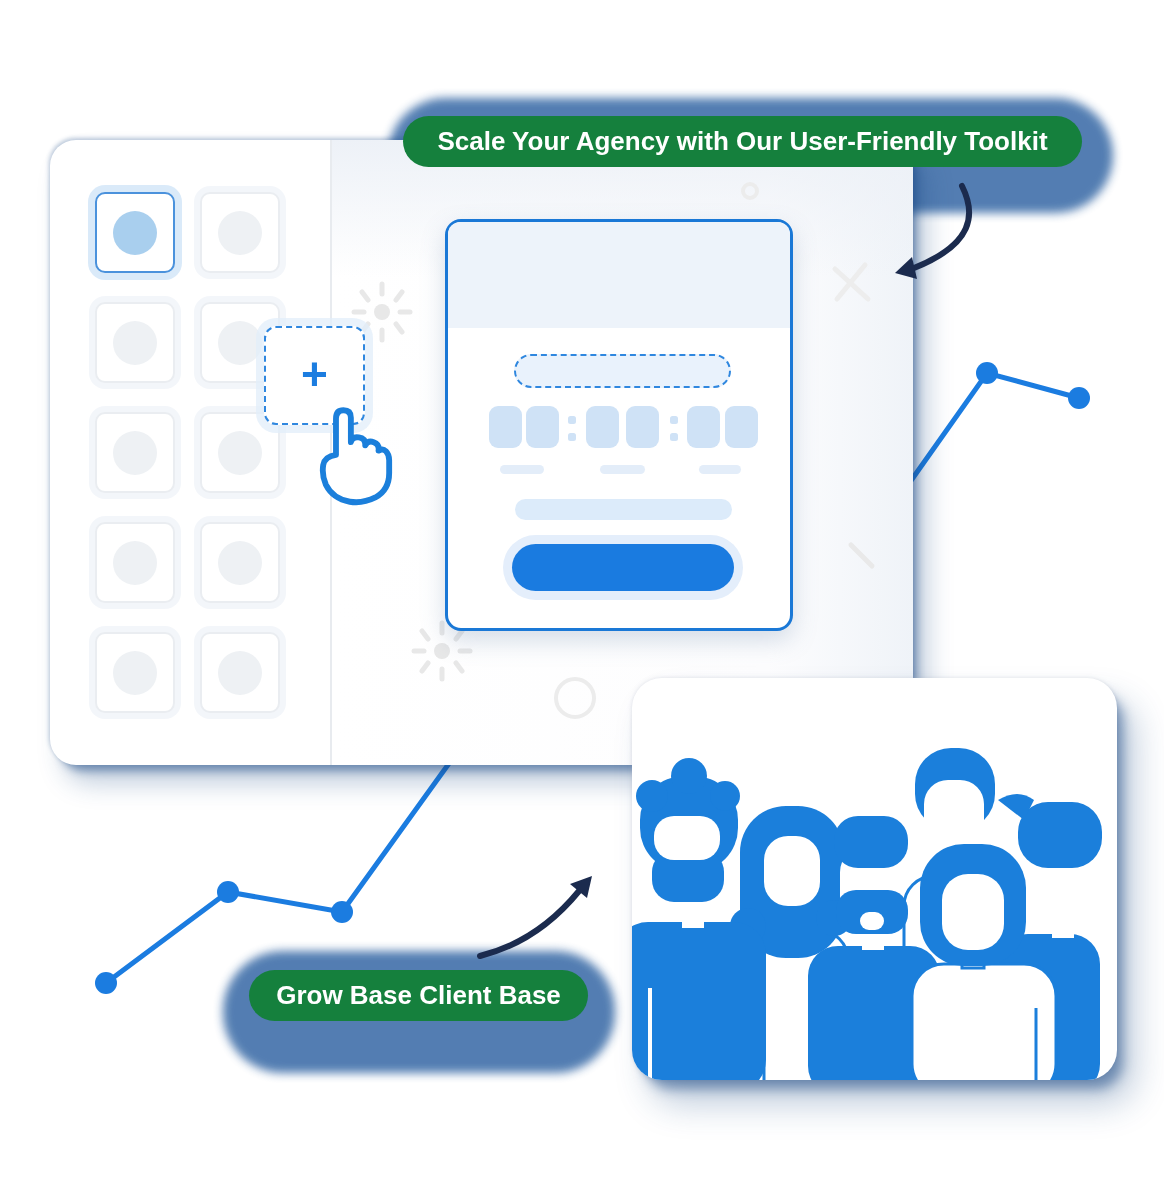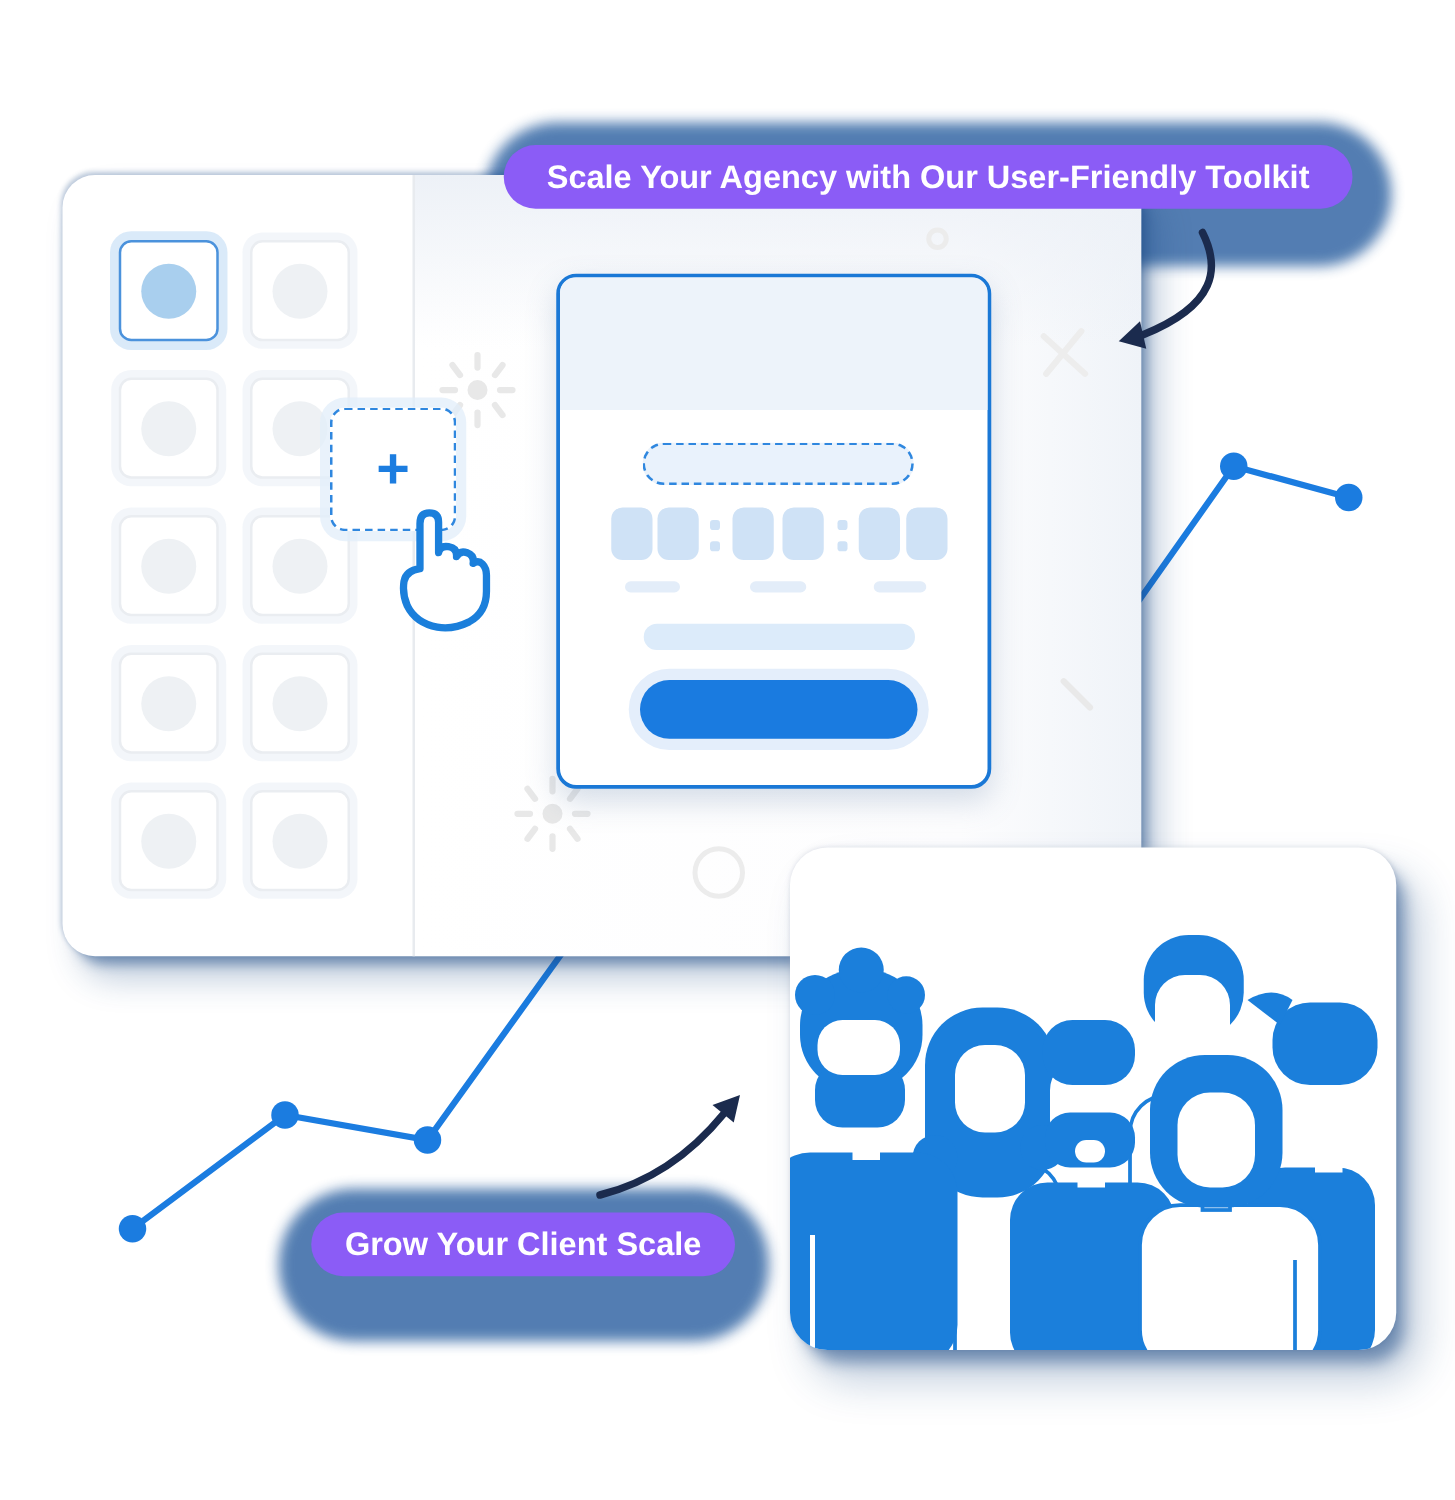--- a/index.html
+++ b/index.html
@@ -54,21 +54,21 @@
   .dashed-pill{position:absolute;left:66px;top:132px;width:217px;height:34px;box-sizing:border-box;
          border:2px dashed #2f87df;border-radius:18px;background:#e9f2fc;}
   .digit{position:absolute;top:184px;width:33px;height:42px;border-radius:9px;background:#cfe2f6;}
   .colon{position:absolute;width:8px;height:8px;border-radius:2.5px;background:#cfe2f6;}
   .pair-label{position:absolute;top:243px;height:9px;border-radius:4.5px;background:#e3edf9;}
   .progress{position:absolute;left:67px;top:277px;width:217px;height:21px;border-radius:10.5px;background:#dcebfa;}
   .cta{position:absolute;left:64px;top:322px;width:222px;height:47px;border-radius:23.5px;
        background:#1a7be0;border:none;box-shadow:0 0 0 9px #e4eefb;cursor:pointer;}
 
   
-  .pill{position:absolute;background:#8b5cf6;border-radius:26px;color:#fff;font-weight:700;
+  .pill{position:absolute;background:#15803d;border-radius:26px;color:#fff;font-weight:700;
         display:flex;align-items:center;justify-content:center;white-space:nowrap;}
   .pill-top{left:403px;top:116px;width:679px;height:51px;font-size:26px;z-index:6;}
   .pill-bottom{left:249px;top:970px;width:339px;height:51px;font-size:26px;z-index:4;}
 
   
   .arrow-layer{position:absolute;inset:0;z-index:7;pointer-events:none;}
   .people-card{position:absolute;left:632px;top:678px;width:485px;height:402px;background:#fff;
         border-radius:30px;overflow:hidden;z-index:3;
         box-shadow:9px 12px 12px -3px rgba(27,74,134,.5),
                    18px 24px 34px rgba(27,74,134,.28),
@@ -198,21 +198,21 @@
     <div class="pair-label" style="left:152px;width:45px"></div>
     <div class="pair-label" style="left:251px;width:42px"></div>
 
     <div class="progress"></div>
     <button class="cta"></button>
   </div>
 
   <div class="pill pill-top">Scale Your Agency with Our User-Friendly Toolkit</div>
 
   <div class="glow glow-bottom"></div>
-  <div class="pill pill-bottom">Grow Your Client Scale</div>
+  <div class="pill pill-bottom">Grow Base Client Base</div>
 
   <div class="people-card">
     <svg width="485" height="402" viewBox="0 0 485 402">
 
       <rect x="272" y="198" width="112" height="230" rx="30" fill="#fff" stroke="#1b7fdb" stroke-width="3"></rect>
       <rect x="312" y="168" width="20" height="40" fill="#fff" stroke="#1b7fdb" stroke-width="3"></rect>
       <rect x="283" y="70" width="80" height="82" rx="36" fill="#1b7fdb"></rect>
       <rect x="292" y="102" width="60" height="72" rx="24" fill="#fff"></rect>
 
       <rect x="110" y="252" width="106" height="160" rx="30" fill="#fff" stroke="#1b7fdb" stroke-width="3"></rect>

